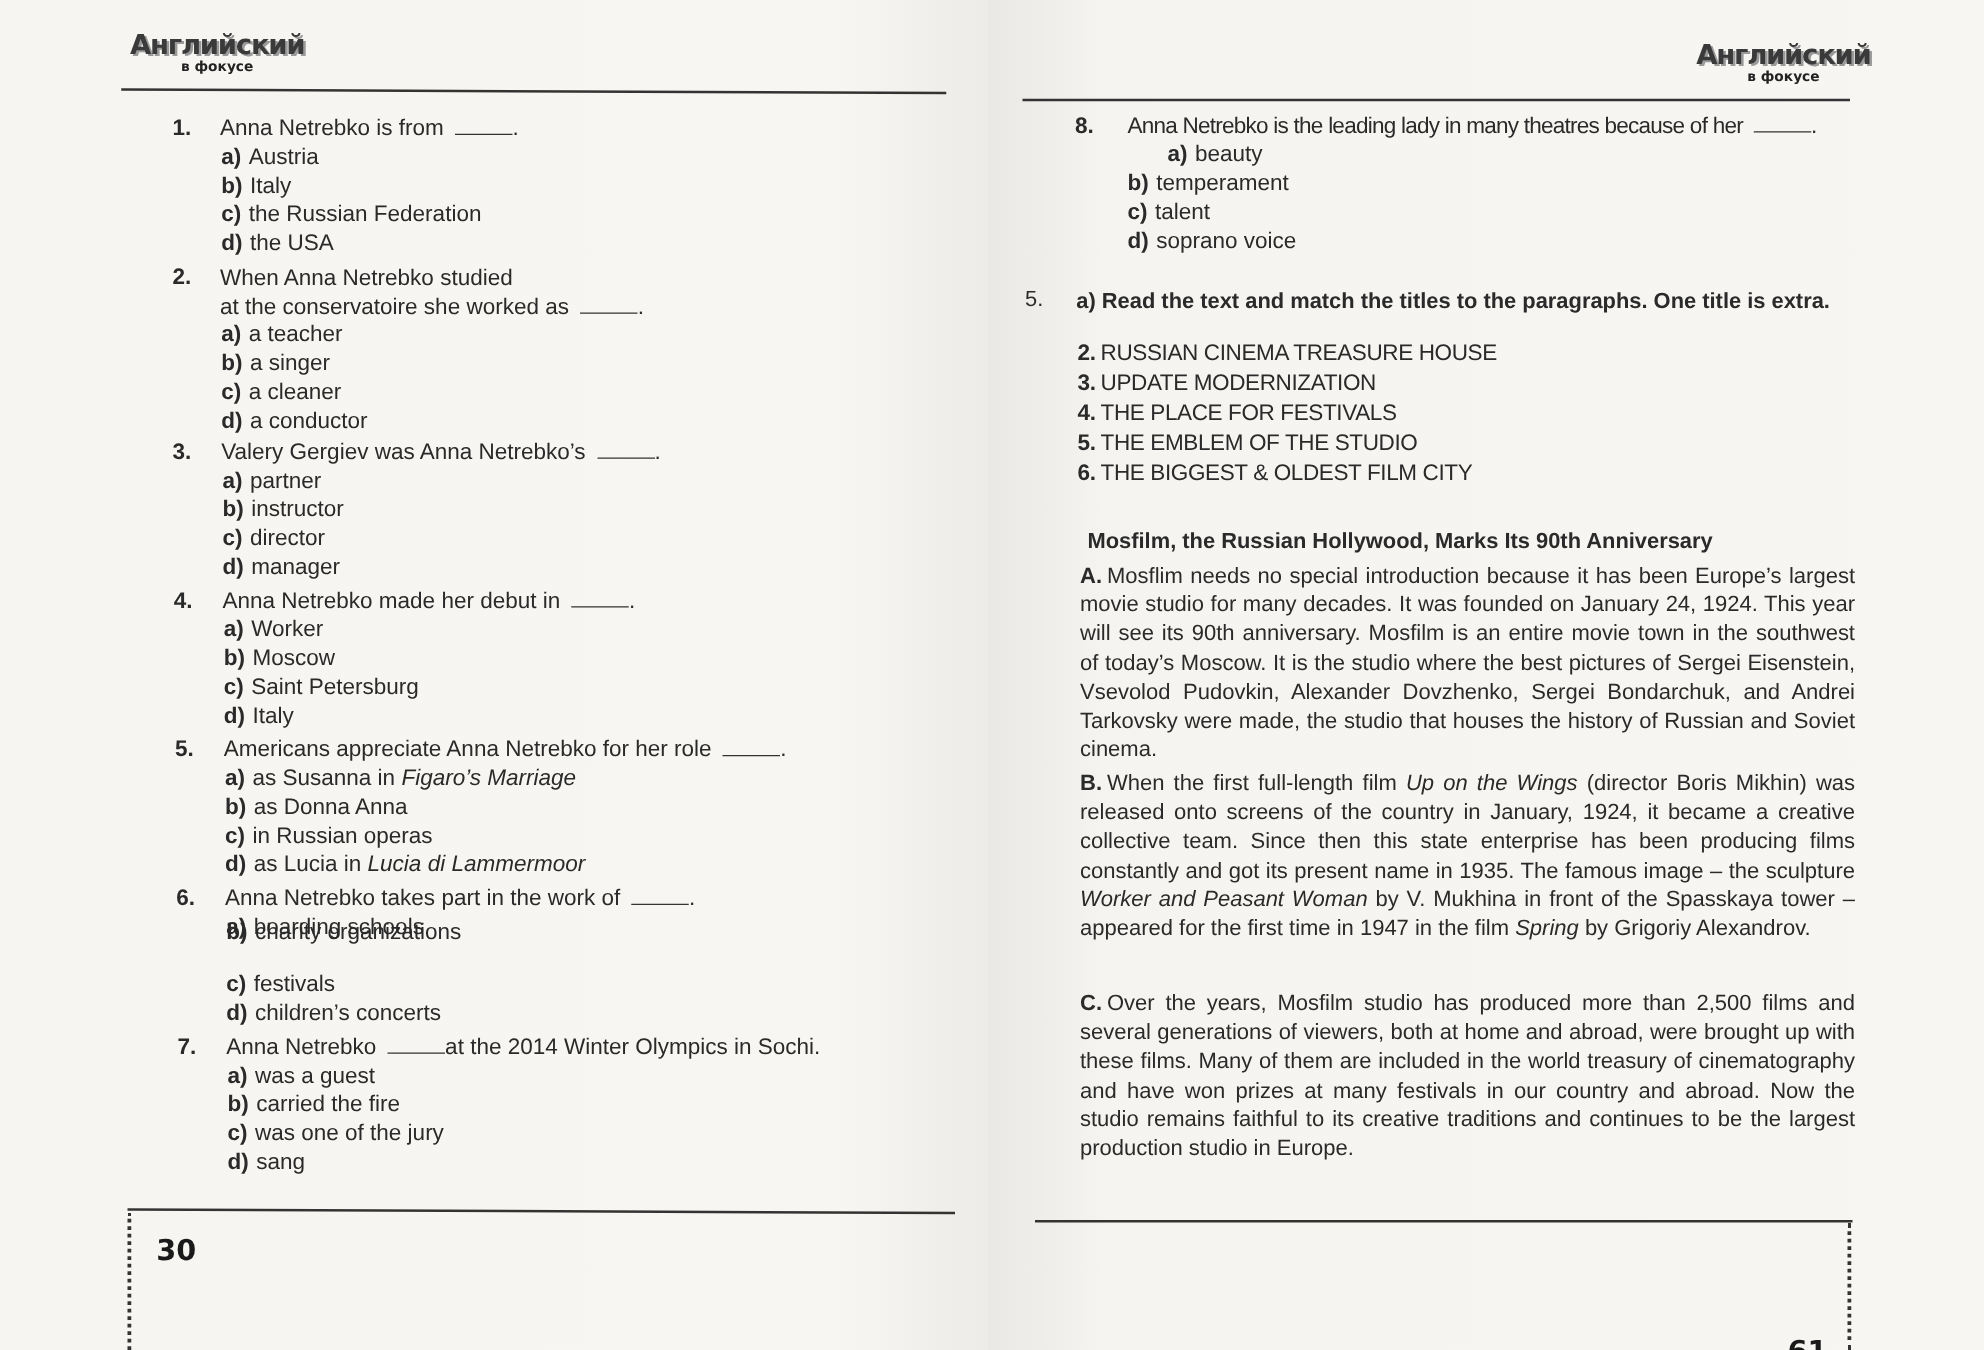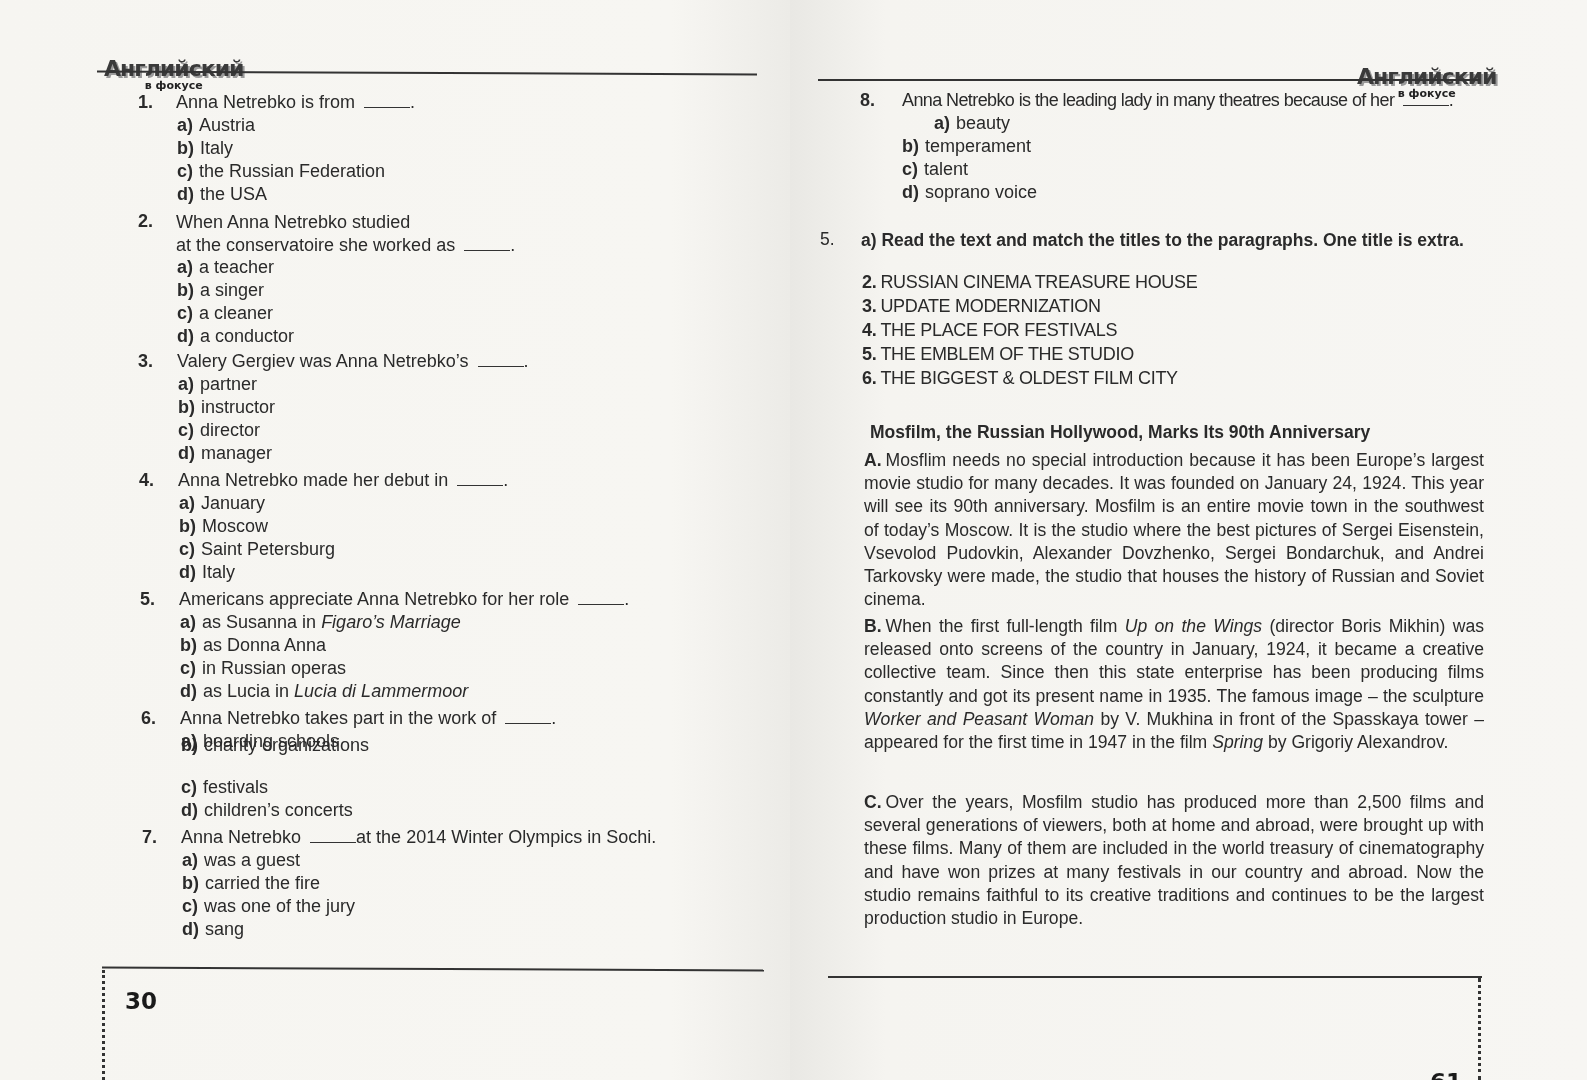--- a/index.html
+++ b/index.html
@@ -6,21 +6,21 @@
   body {
     width:1587px; height:1080px; position:relative; overflow:hidden;
     background:#f4f3ef;
     font-family:"Liberation Sans", sans-serif; color:#2a2a2a;
   }
   .page { position:absolute; top:0; height:1080px; }
   .page-left { left:0; width:790px; background:linear-gradient(90deg,#f6f5f1 0%,#f7f6f2 85%,#ecebe7 100%); }
   .page-right { left:790px; width:797px; background:linear-gradient(90deg,#e9e8e4 0%,#f5f4f0 12%,#f7f6f3 100%); }
 
   .logo { position:absolute; text-align:center; }
-  .logo .big { font-family:"DejaVu Sans", sans-serif; font-weight:bold; font-size:22px; letter-spacing:-1px; color:#3a3a3a; text-shadow:2px 2px 0 #9a9a9a; line-height:22px;margin-top:32px; }
+  .logo .big { font-family:"DejaVu Sans", sans-serif; font-weight:bold; font-size:22px; letter-spacing:-1px; color:#3a3a3a; text-shadow:2px 2px 0 #9a9a9a; line-height:22px; }
   .logo .small { font-family:"DejaVu Sans", sans-serif; font-weight:bold; font-size:11px; color:#222; line-height:12px; }
   .logo-left { left:104px; top:26px; }
   .logo-right { left:1357px; top:34px; }
 
   .rule { position:absolute; height:2px; background:#333; }
   .rule-top-left { left:97px; top:72px; width:660px; transform:rotate(0.25deg); }
   .rule-top-right { left:818px; top:79px; width:662px; }
   .rule-bot-left { left:102px; top:968px; width:662px; transform:rotate(0.25deg); }
   .rule-bot-right { left:828px; top:976px; width:654px; }
   .dots { position:absolute; width:0; border-left:3px dotted #333; }
@@ -94,21 +94,21 @@
       <span class="num" style="left: 138px; top: 351px;">3.</span>
       <span class="stem" style="left: 177px; top: 351px;"><span>Valery Gergiev was Anna Netrebko’s</span> <span class="blank"></span><span>.</span></span>
       <div class="opt" style="left: 178px; top: 374px;"><b>a)</b><span>partner</span></div>
       <div class="opt" style="left: 178px; top: 397px;"><b>b)</b><span>instructor</span></div>
       <div class="opt" style="left: 178px; top: 420px;"><b>c)</b><span>director</span></div>
       <div class="opt" style="left: 178px; top: 443px;"><b>d)</b><span>manager</span></div>
     </div>
     <div class="q" style="left: 0px; top: 0px; font-size: 18px;">
       <span class="num" style="left: 139px; top: 470px;">4.</span>
       <span class="stem" style="left: 178px; top: 470px;"><span>Anna Netrebko made her debut in</span> <span class="blank"></span><span>.</span></span>
-      <div class="opt" style="left: 179px; top: 493px;"><b>a)</b><span>January</span></div>
+      <div class="opt" style="left: 179px; top: 493px;"><b>a)</b><span>Worker</span></div>
       <div class="opt" style="left: 179px; top: 516px;"><b>b)</b><span>Moscow</span></div>
       <div class="opt" style="left: 179px; top: 539px;"><b>c)</b><span>Saint Petersburg</span></div>
       <div class="opt" style="left: 179px; top: 562px;"><b>d)</b><span>Italy</span></div>
     </div>
     <div class="q" style="left: 0px; top: 0px; font-size: 18px;">
       <span class="num" style="left: 140px; top: 589px;">5.</span>
       <span class="stem" style="left: 179px; top: 589px;"><span>Americans appreciate Anna Netrebko for her role</span> <span class="blank"></span><span>.</span></span>
       <div class="opt" style="left: 180px; top: 612px;"><b>a)</b><span>as Susanna in</span> <i>Figaro’s Marriage</i></div>
       <div class="opt" style="left: 180px; top: 635px;"><b>b)</b><span>as Donna Anna</span></div>
       <div class="opt" style="left: 180px; top: 658px;"><b>c)</b><span>in Russian operas</span></div>

